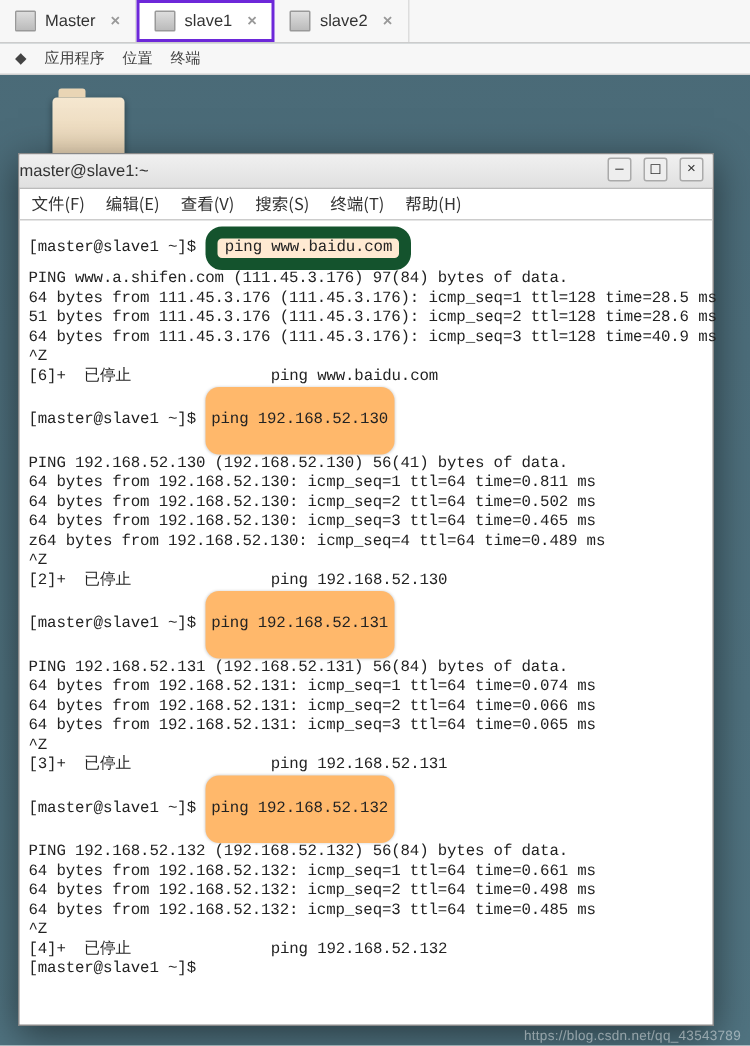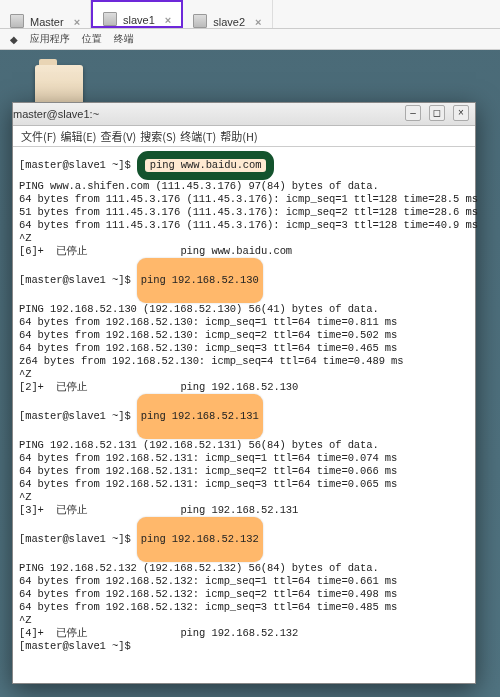--- a/index.html
+++ b/index.html
@@ -1,30 +1,30 @@
 <!DOCTYPE html>
 <html><head>
 <meta charset="utf-8">
 <style>
   html,body{margin:0;padding:0;width:500px;height:697px;font-family:sans-serif;font-size:11px;overflow:hidden}
   body{background:linear-gradient(180deg,#4a6a77 0%,#507380 100%);}
   .tabbar{background:#f7f7f7;border-bottom:1px solid #ccc;display:flex;height:28px;align-items:stretch}
-  .tab{display:flex;align-items:flex-end;padding:0 10px;border-right:1px solid #ddd;color:#333;gap:6px}
+  .tab{display:flex;align-items:center;padding:0 10px;border-right:1px solid #ddd;color:#333;gap:6px}
   .tab.active{border:2px solid #6d28d9;background:#fff}
   .tab .ic{width:12px;height:12px;display:inline-block;background:linear-gradient(180deg,#ddd,#bbb);border:1px solid #999;border-radius:1px}
   .tab .x{color:#999;font-weight:bold;margin-left:4px}
   .menubar{background:#f7f7f7;height:20px;display:flex;align-items:center;gap:12px;padding:0 10px;color:#444;font-size:10px;border-bottom:1px solid #d0d0d0}
   .desktop{position:relative;height:649px}
   .folder{position:absolute;left:35px;top:15px;width:48px;height:40px;border-radius:3px;background:linear-gradient(180deg,#f5e7d0,#e9d5b5);box-shadow:0 2px 4px rgba(0,0,0,.4)}
   .folder:before{content:"";position:absolute;top:-6px;left:4px;width:18px;height:6px;background:#e9d5b5;border-radius:2px 2px 0 0}
   .termwin{position:absolute;left:12px;top:52px;width:462px;height:580px;background:#fff;border:1px solid #888;box-shadow:0 6px 24px rgba(0,0,0,.5)}
   .titlebar{height:22px;background:linear-gradient(180deg,#f0f0f0,#e0e0e0);border-bottom:1px solid #bbb;display:flex;align-items:center;position:relative;font-size:11px;color:#333}
   .wbtns{position:absolute;right:6px;top:2px;display:flex;gap:8px;color:#333;font-size:11px}
   .wbtns span{width:14px;height:14px;display:inline-flex;align-items:center;justify-content:center;border:1px solid #aaa;border-radius:2px;background:#eee;font-size:10px;line-height:1}
-  .termmenu{height:20px;display:flex;align-items:center;gap:4px;padding:0 8px;font-size:11px;color:#333;border-bottom:1px solid #ccc;font-family:"Noto Sans CJK SC",sans-serif}
+  .termmenu{height:20px;display:flex;align-items:center;gap:14px;padding:0 8px;font-size:11px;color:#333;border-bottom:1px solid #ccc;font-family:"Noto Sans CJK SC",sans-serif}
   .termbody{font-family:"Courier New",monospace;font-size:10.5px;line-height:13px;color:#222;padding:4px 6px;white-space:pre;letter-spacing:-0.1px}
   .hl{display:inline-block;background:#ffb86b;border-radius:9px;padding:16px 4px;box-shadow:0 0 2px rgba(0,0,0,.2)}
   .hlb{display:inline-block;border:8px solid #14532d;background:rgba(255,184,107,.3);border-radius:11px;padding:0 5px}
   .watermark{position:absolute;right:6px;bottom:4px;color:rgba(255,255,255,.45);font-size:9px;letter-spacing:.2px}
 </style>
 </head>
 <body>
 
 <div class="tabbar">
   <div class="tab">
@@ -96,13 +96,14 @@
 <span>[master@slave1 ~]$</span> <span class="hl"><span>ping</span> <span>192.168.52.132</span></span>
 <span>PING 192.168.52.132 (192.168.52.132) 56(84) bytes of data.</span>
 <span>64 bytes from 192.168.52.132: icmp_seq=1 ttl=64 time=0.661 ms</span>
 <span>64 bytes from 192.168.52.132: icmp_seq=2 ttl=64 time=0.498 ms</span>
 <span>64 bytes from 192.168.52.132: icmp_seq=3 ttl=64 time=0.485 ms</span>
 <span>^Z</span>
 <span>[4]+  已停止               ping 192.168.52.132</span>
 <span>[master@slave1 ~]$</span> </div>
   </div>
 
+  <div class="watermark">https://blog.csdn.net/qq_43543789</div>
 </div>
 
 </body></html>

